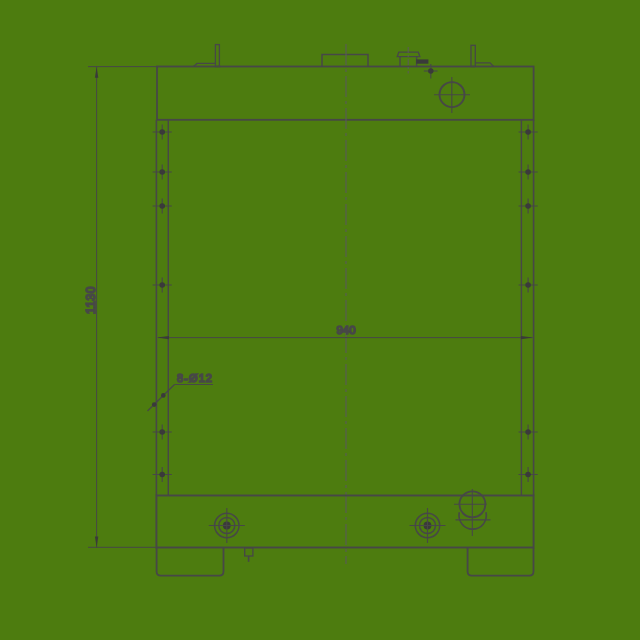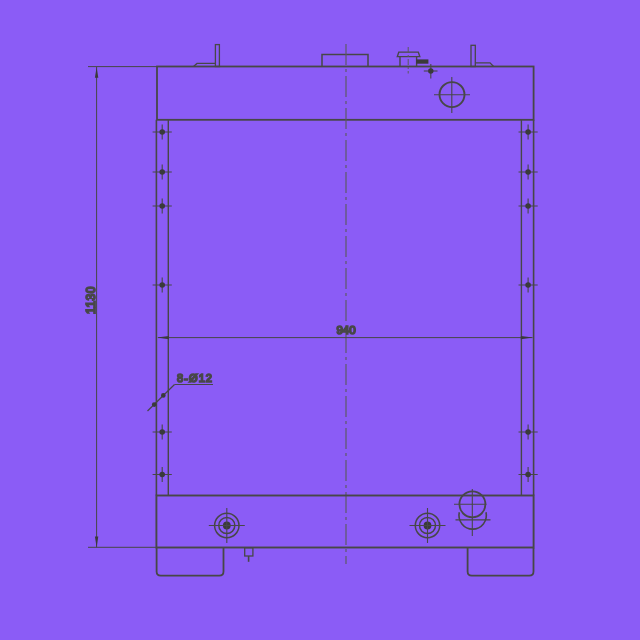--- a/index.html
+++ b/index.html
@@ -1,16 +1,16 @@
 <!DOCTYPE html>
 <html><head>
 <meta charset="utf-8">
 <style>
   html,body{margin:0;padding:0;background:#ffffff;}
-  #page{width:640px;height:640px;background:#8b5cf6;position:relative;overflow:hidden;}
+  #page{width:640px;height:640px;background:#4d7c0f;position:relative;overflow:hidden;}
   svg{display:block;}
   text{font-family:"Liberation Sans",sans-serif;fill:#3c3c3c;}
 </style>
 </head>
 <body>
 <div id="page">
 <svg width="640" height="640" viewBox="0 0 640 640" style="filter:blur(0.45px);">
   <g fill="none" stroke="#474747" stroke-width="1.7">
 
     <g>

